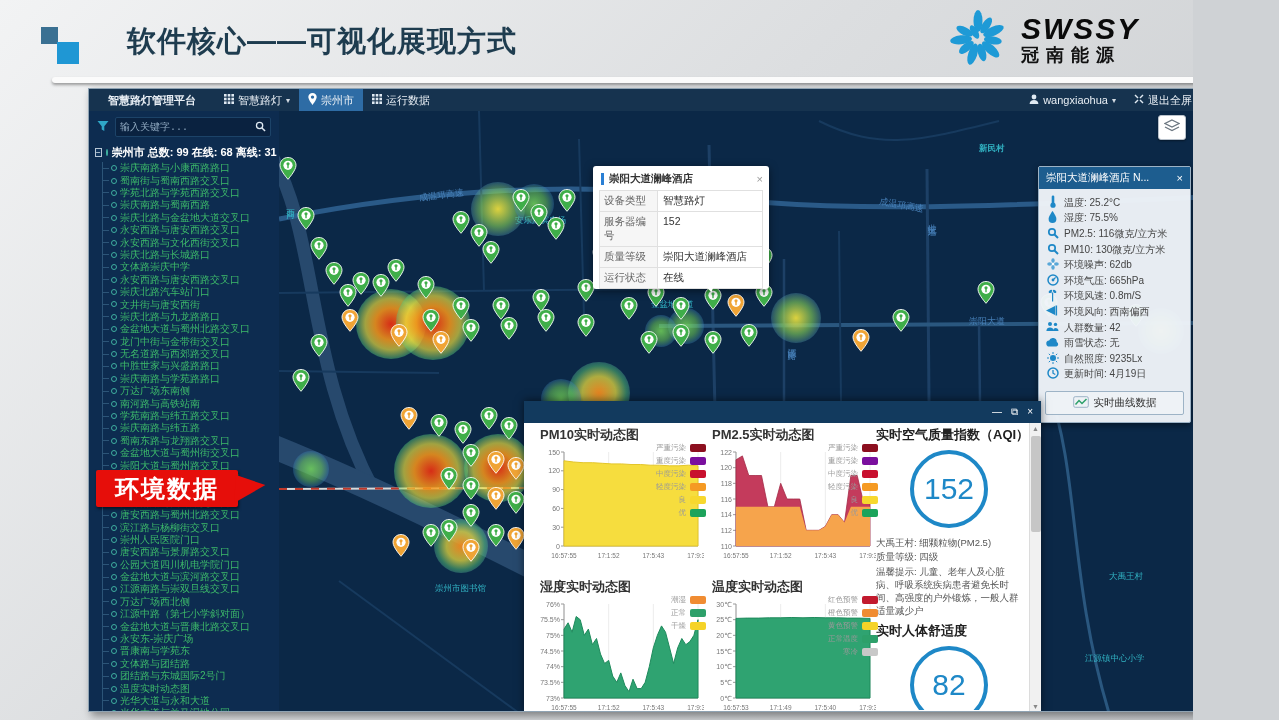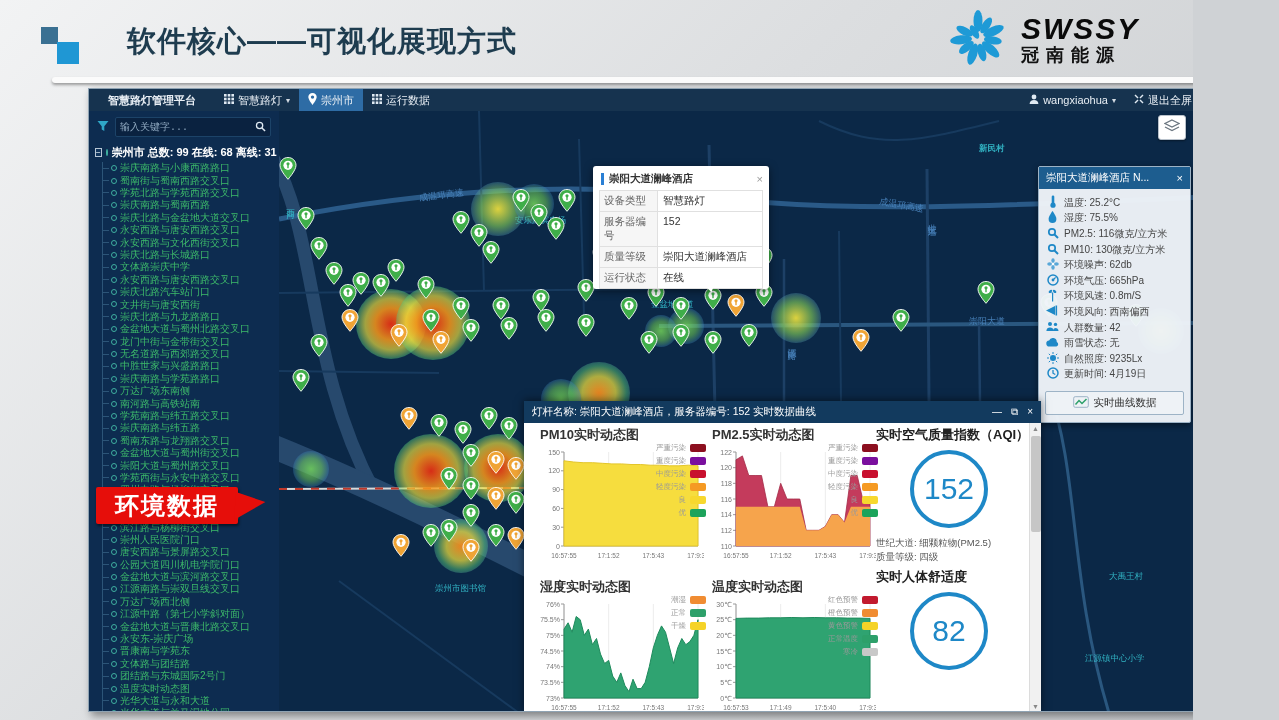--- a/index.html
+++ b/index.html
@@ -40,21 +40,21 @@
   .titem{display:flex;align-items:center;height:12.4px;white-space:nowrap;overflow:hidden;cursor:pointer;}
   .titem::before{content:'';width:7px;border-top:1px solid #2c5578;margin-right:2px;flex:none;}
   .titem .bullet{flex:none;width:6px;height:6px;border:1px solid #3fae9f;border-radius:50%;margin-right:3px;}
   .titem .tlabel{font-size:10px;color:#3dbb6a;letter-spacing:0;}
 
   
   .callout{position:absolute;left:7px;width:142px;height:37px;background:#e60e0a;color:#fff;font-size:24px;font-weight:bold;display:flex;align-items:center;justify-content:center;letter-spacing:2px;z-index:60;border-radius:2px;box-shadow:1px 2px 3px rgba(0,0,0,.5);}
   .callout::after{content:'';position:absolute;right:-27px;border-left:30px solid #e60e0a;}
   .callout.c1{top:316px;}
   .callout.c1::after{top:-4px;border-top:6px solid transparent;border-bottom:22px solid transparent;transform:rotate(-6deg);}
-  .callout.c2{top:398px;}
+  .callout.c2{top:381px;}
   .callout.c2::after{top:6px;border-top:8px solid transparent;border-bottom:20px solid transparent;transform:rotate(4deg);}
 
   
   .map{position:absolute;left:190px;top:22px;width:924px;height:602px;background:#0b2847;overflow:hidden;}
   .roads{position:absolute;left:0;top:0;z-index:1;}
   .maplabel{position:absolute;font-size:8.5px;color:#35c0cf;white-space:nowrap;z-index:3;opacity:.9;}
   .maplabel.road{color:#4b86c0;font-size:9px;}
   .maplabel.vert{writing-mode:vertical-rl;letter-spacing:1px;}
   .heat{position:absolute;border-radius:50%;z-index:4;}
   .heat-r{background:radial-gradient(circle,rgba(225,45,20,.95) 0%,rgba(248,150,25,.85) 32%,rgba(243,228,62,.65) 52%,rgba(90,200,120,.45) 70%,rgba(45,95,200,.28) 86%,rgba(45,95,200,0) 100%);}
@@ -1058,21 +1058,20 @@
         <span><svg width="16" height="12" viewBox="0 0 16 12">
               <rect x="0.7" y="0.7" width="14.6" height="10.6" rx="1.5" fill="none" stroke="#9db3c6"></rect>
               <path d="M2.5 8.5L6 4.5 9 7.5 13.5 3" fill="none" stroke="#2da06a" stroke-width="1.5"></path>
             </svg></span>
         <span>实时曲线数据</span>
       </div>
     </div>
 
     <div class="bpanel">
       <div class="bpanel-head">
-        <span>灯杆名称: 崇阳大道澜峰酒店，服务器编号: 152 实时数据曲线</span>
         <span class="bpanel-ctrls">
           <span>—</span>
           <span>⧉</span>
           <span>×</span>
         </span>
       </div>
       <div class="bpanel-body">
         <div class="chart-block cb0"><div class="chart-title">PM10实时动态图</div><div class="legend">
               <div class="lg">
                 <span class="lgt">严重污染</span>
@@ -1173,22 +1172,23 @@
               <path d="M32 102 L32.0 62.8 L38.4 62.8 L44.8 62.8 L51.1 62.8 L57.5 62.8 L63.9 62.8 L70.3 62.8 L76.7 62.8 L83.0 62.8 L89.4 62.8 L95.8 62.8 L102.2 86.3 L108.6 86.3 L115.0 86.3 L121.3 82.4 L127.7 70.7 L134.1 70.7 L140.5 78.5 L146.9 62.8 L153.2 62.8 L159.6 62.8 L166.0 62.8 L166 102 Z" fill="#f6a44c" stroke="none"></path>
               <text x="32" y="114" text-anchor="middle" font-size="6.5" fill="#777">16:57:55</text>
               <text x="76.66666666666666" y="114" text-anchor="middle" font-size="6.5" fill="#777">17:1:52</text>
               <text x="121.33333333333333" y="114" text-anchor="middle" font-size="6.5" fill="#777">17:5:43</text>
               <text x="166" y="114" text-anchor="middle" font-size="6.5" fill="#777">17:9:37</text>
             </svg></div>
         <div class="info-col">
           <div class="info-title">实时空气质量指数（AQI）</div>
           <div class="gcircle">152</div>
           <div class="ginfo">
-              <div>世纪大道: 细颗粒物(PM2.5)</div>
+              <div>大禹王村: 细颗粒物(PM2.5)</div>
               <div>质量等级: 四级</div>
+              <div>温馨提示: 儿童、老年人及心脏病、呼吸系统疾病患者避免长时间、高强度的户外锻炼，一般人群适量减少户</div>
             </div>
           <div class="info-title" style="margin-top:4px">实时人体舒适度</div>
           <div class="gcircle">82</div>
 
         </div>
         <div class="chart-block cb3"><div class="chart-title">湿度实时动态图</div><div class="legend">
               <div class="lg">
                 <span class="lgt">潮湿</span>
                 <span class="sw" style="background: rgb(240, 140, 50);"></span>
               </div>

